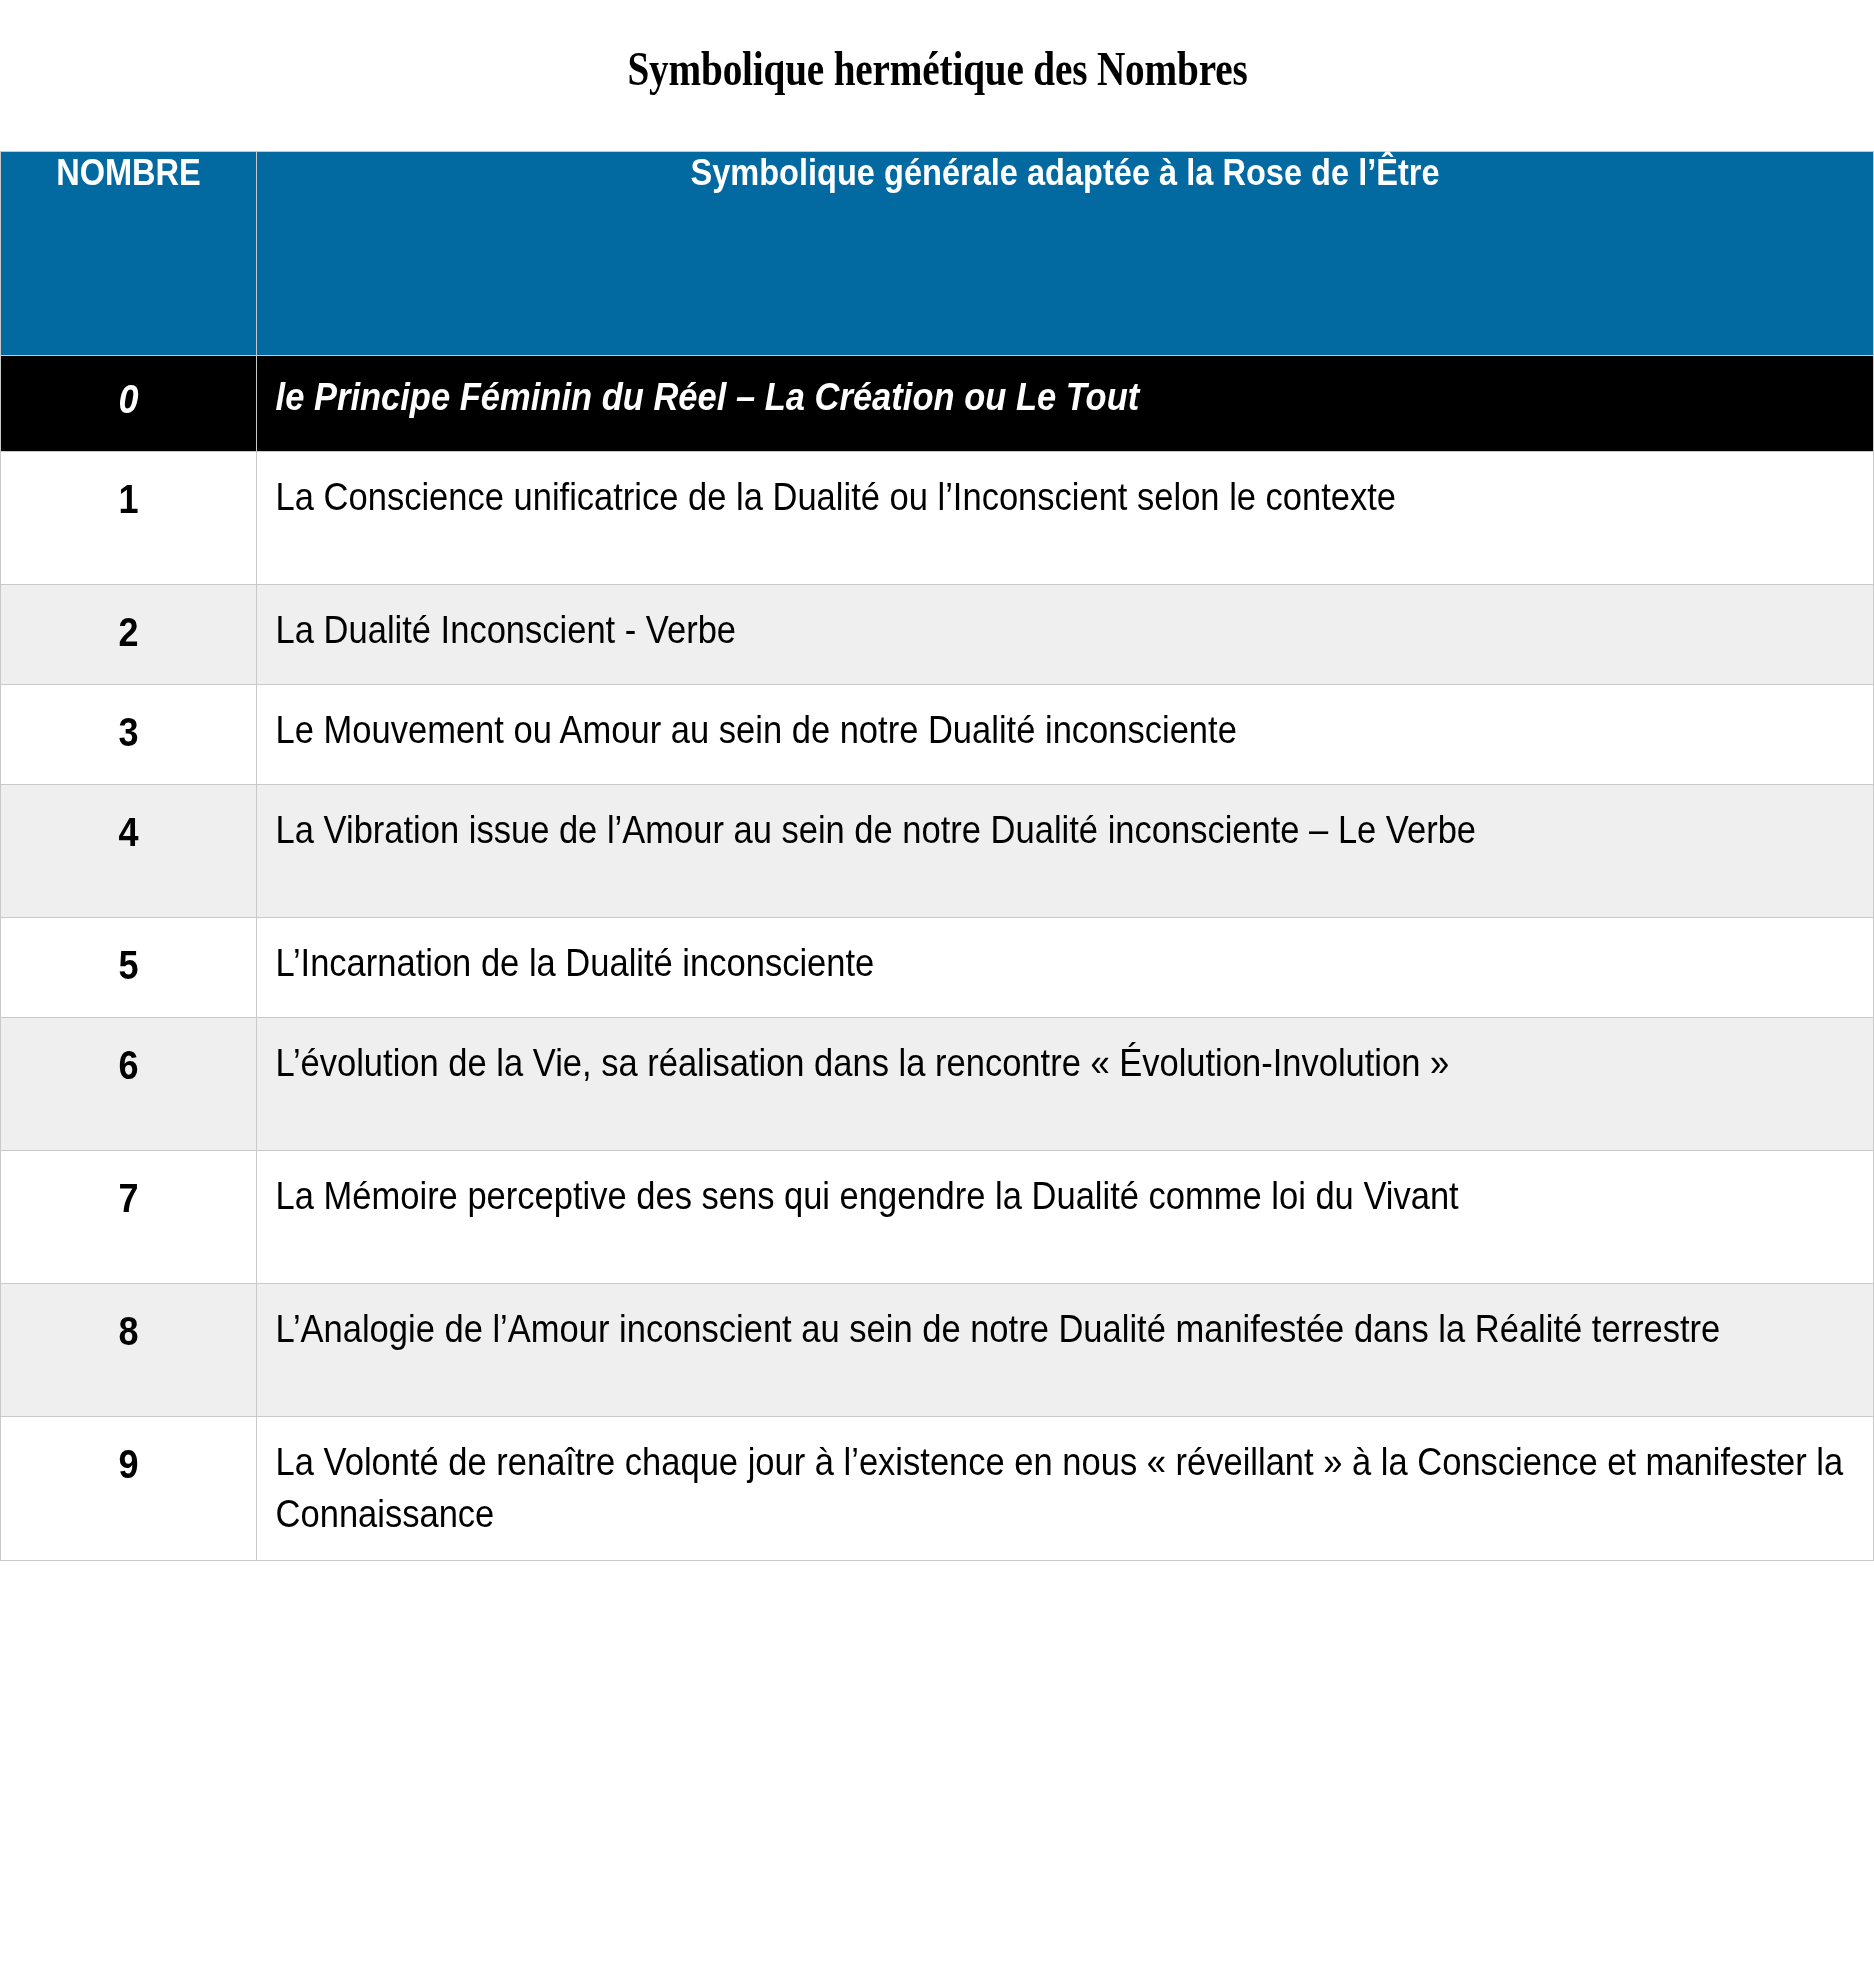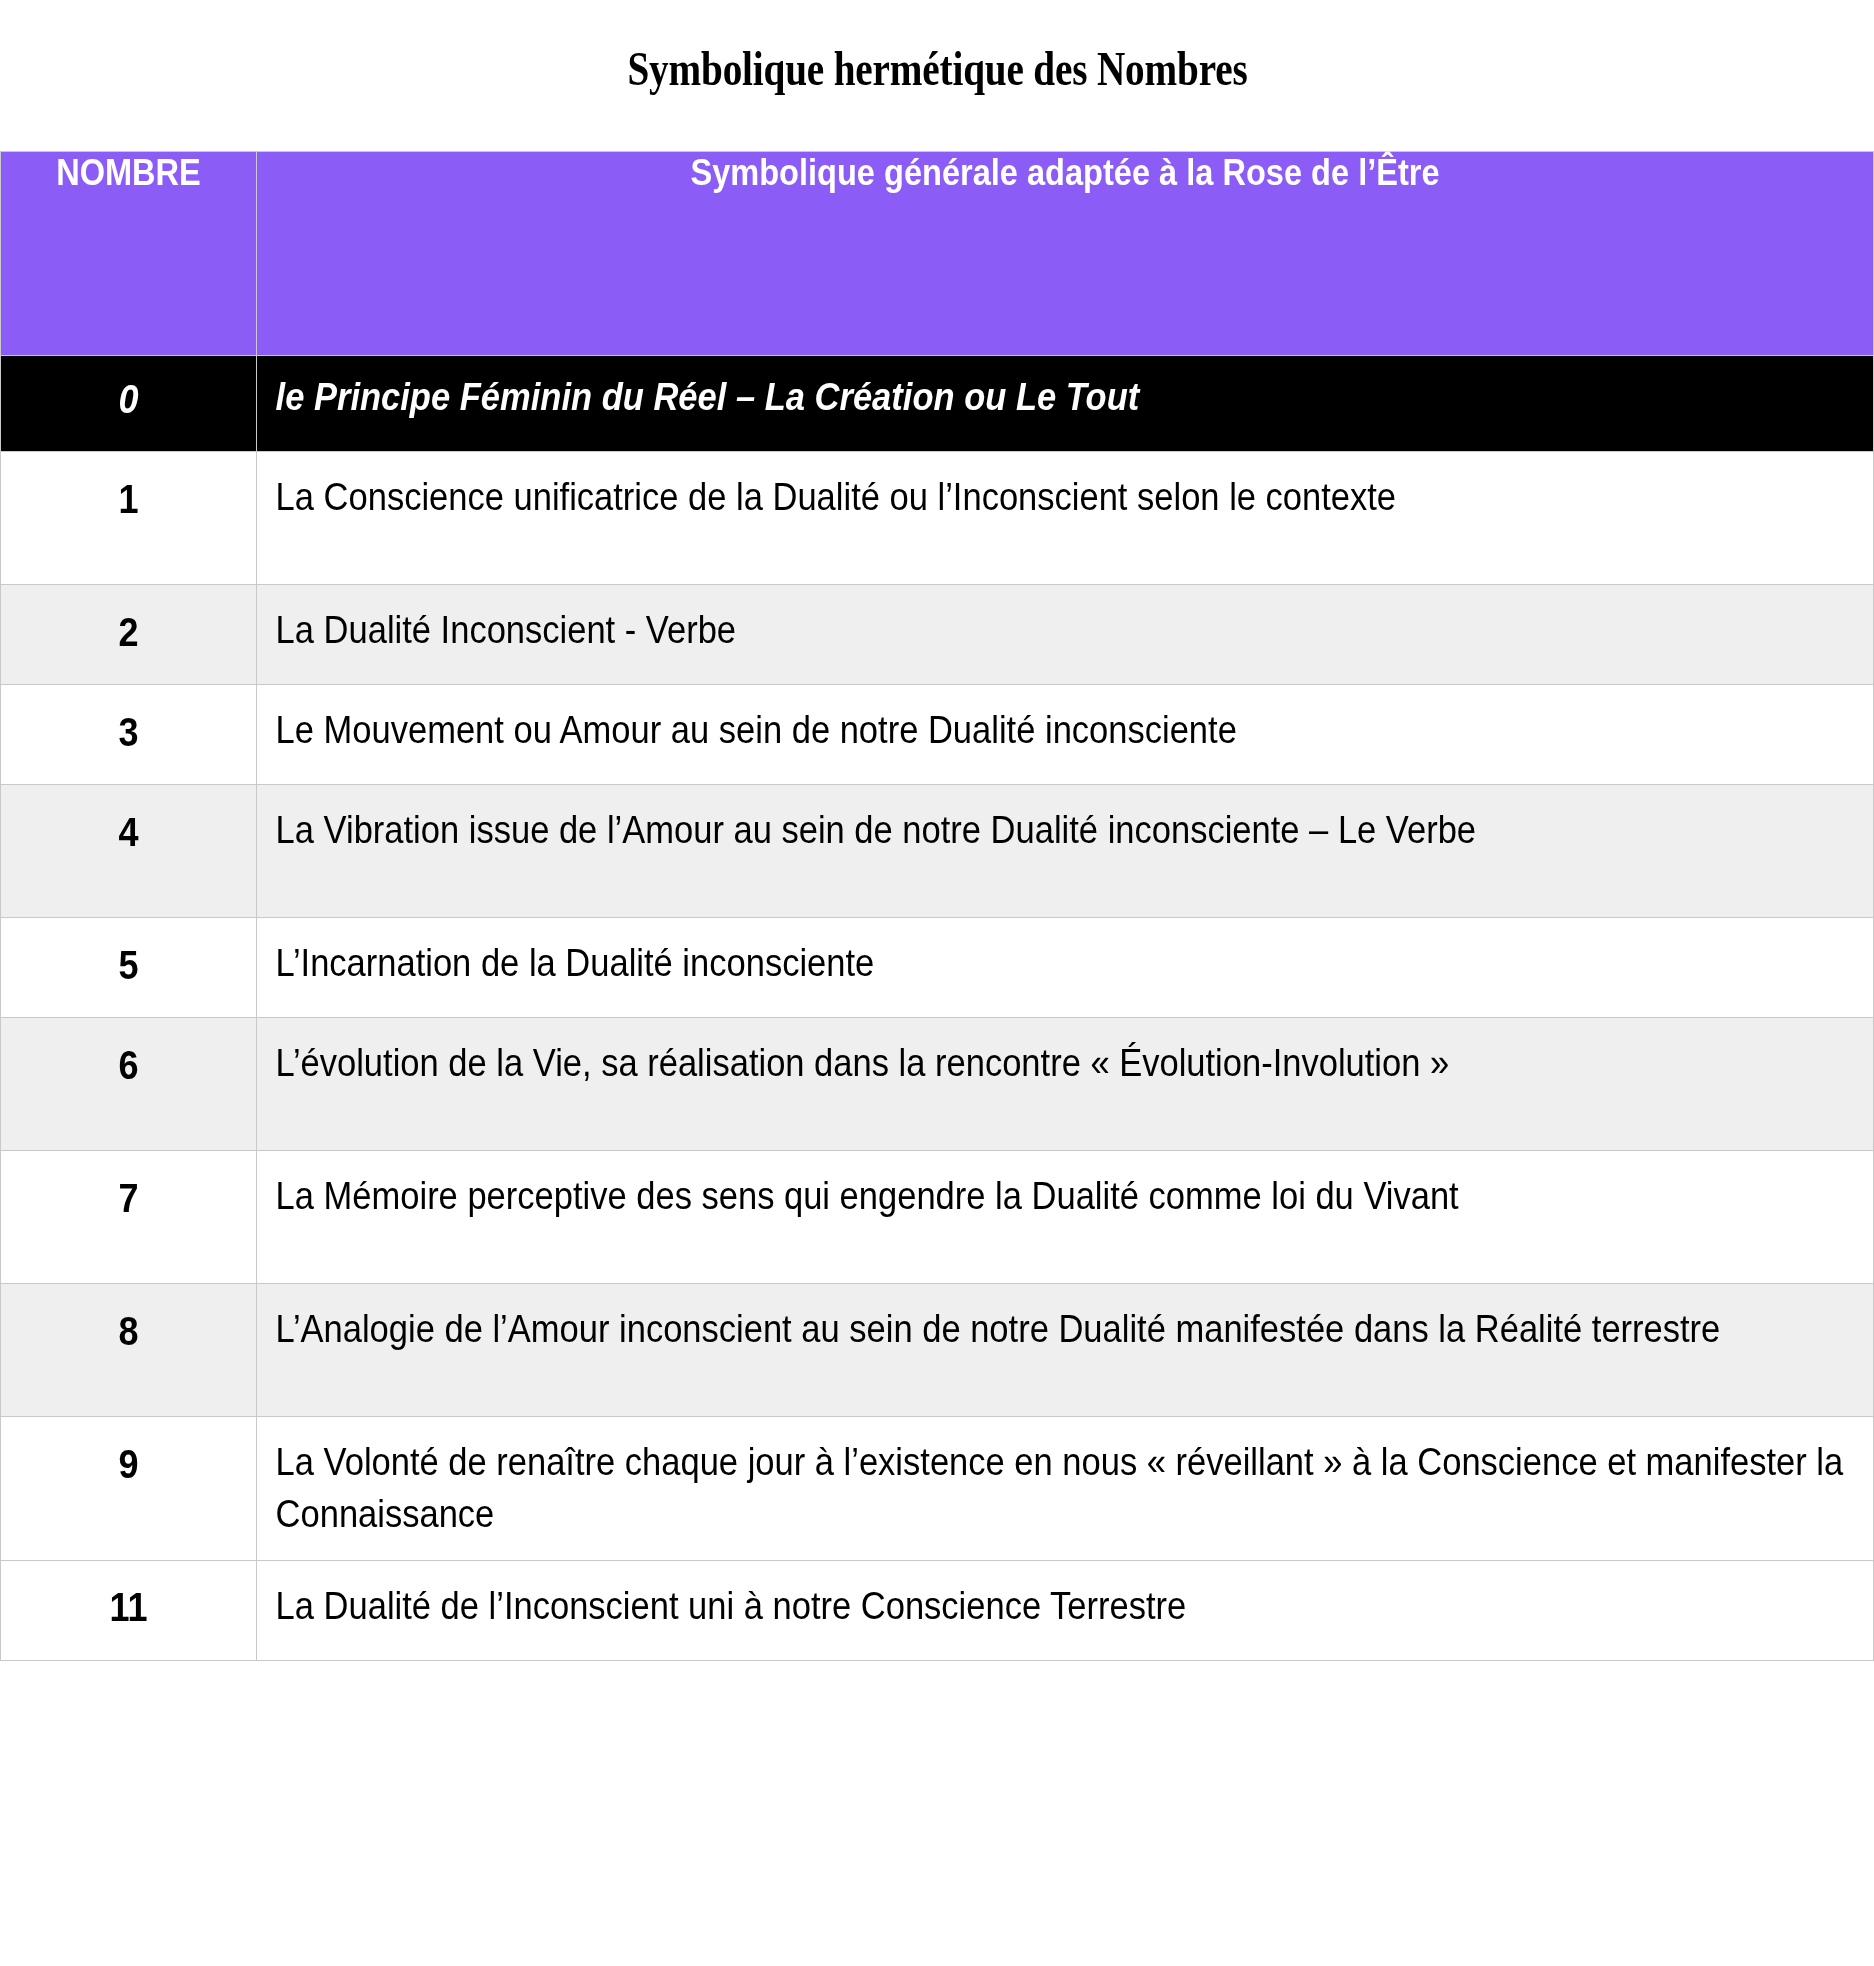--- a/index.html
+++ b/index.html
@@ -62,21 +62,21 @@
 
   table.symtable td,
   table.symtable th {
     border: 1.9px solid #c9c9c9;
     padding: 0;
     vertical-align: top;
   }
 
   
   thead th {
-    background: #8b5cf6;
+    background: #0369a1;
     color: #ffffff;
     border-color: #c9c9c9;
     height: 203px;
     vertical-align: middle;
   }
   .hd-inner {
     display: block;
     font-weight: bold;
     font-size: 37px;
     line-height: 1.15;
@@ -249,26 +249,18 @@
             </td>
           </tr>
           <tr class="r9 alt-white">
             <td>
               <span class="num-inner">9</span>
             </td>
             <td>
               <span class="desc-inner">La Volonté de renaître chaque jour à l’existence en nous « réveillant » à la Conscience et manifester la Connaissance</span>
             </td>
           </tr>
-          <tr class="r11 alt-white">
-            <td>
-              <span class="num-inner">11</span>
-            </td>
-            <td>
-              <span class="desc-inner">La Dualité de l’Inconscient uni à notre Conscience Terrestre</span>
-            </td>
-          </tr>
         </tbody>
     </table>
   </div>
 
 </div>
 
 
 </body></html>

